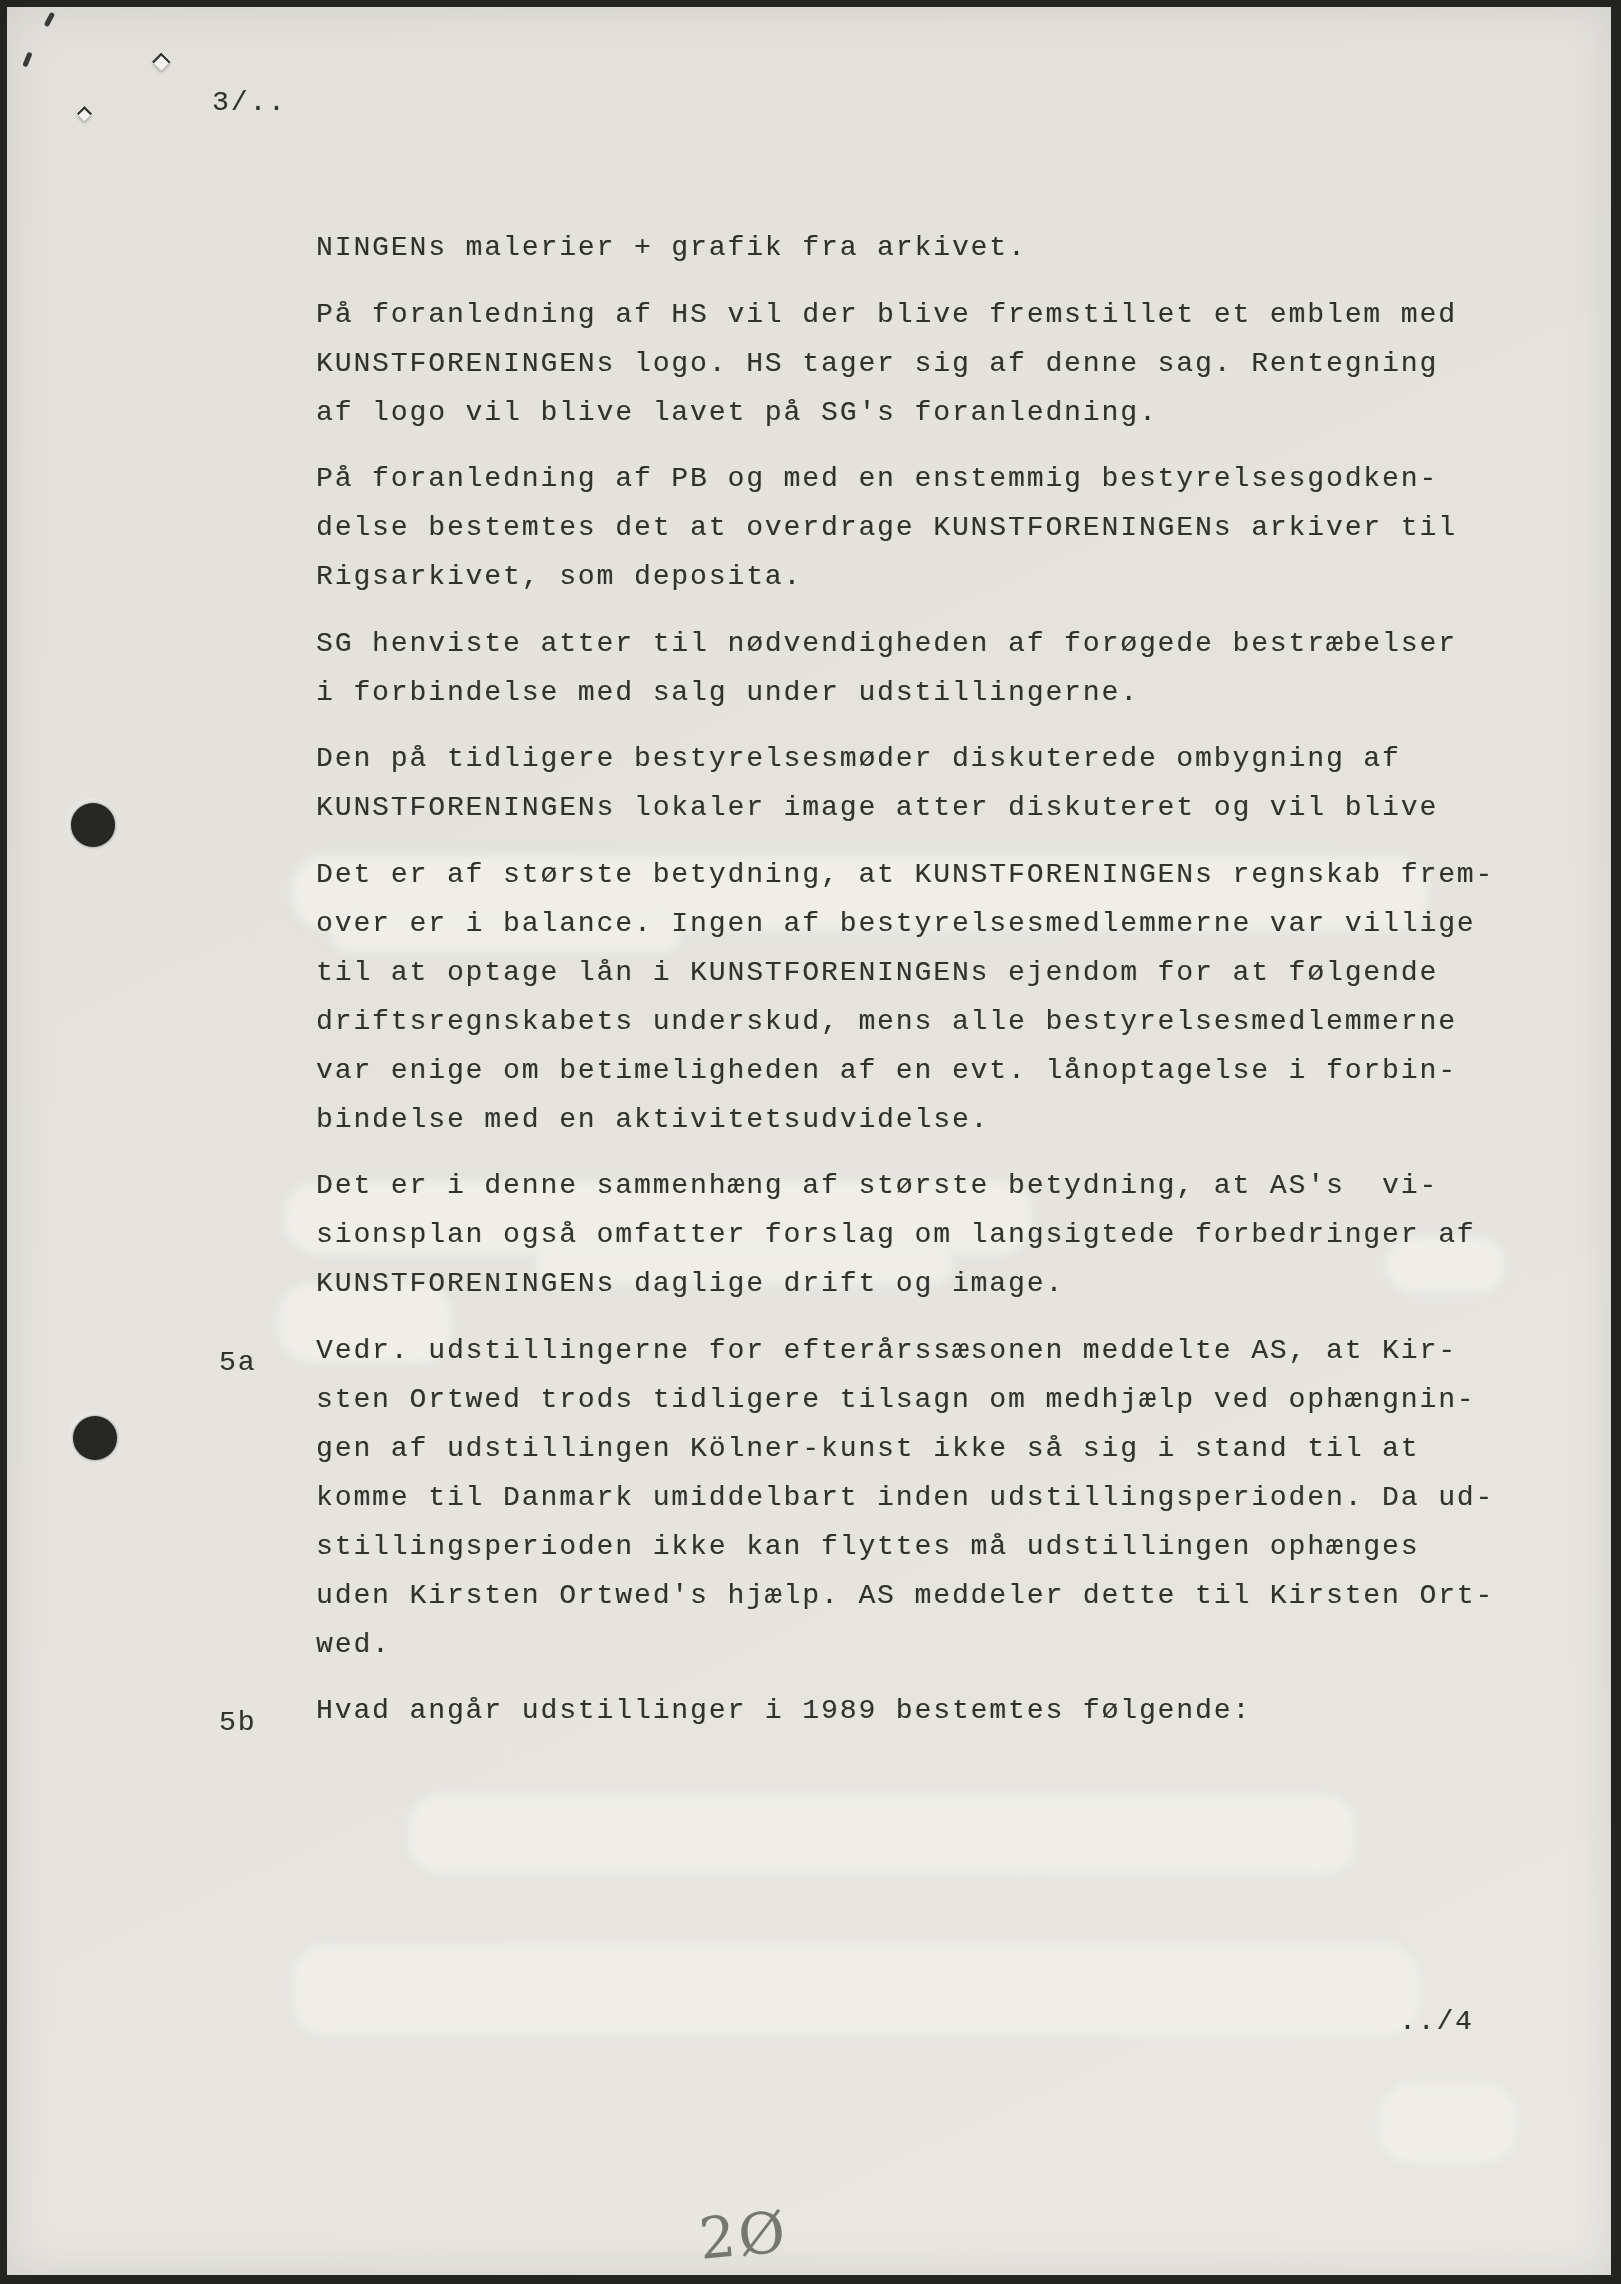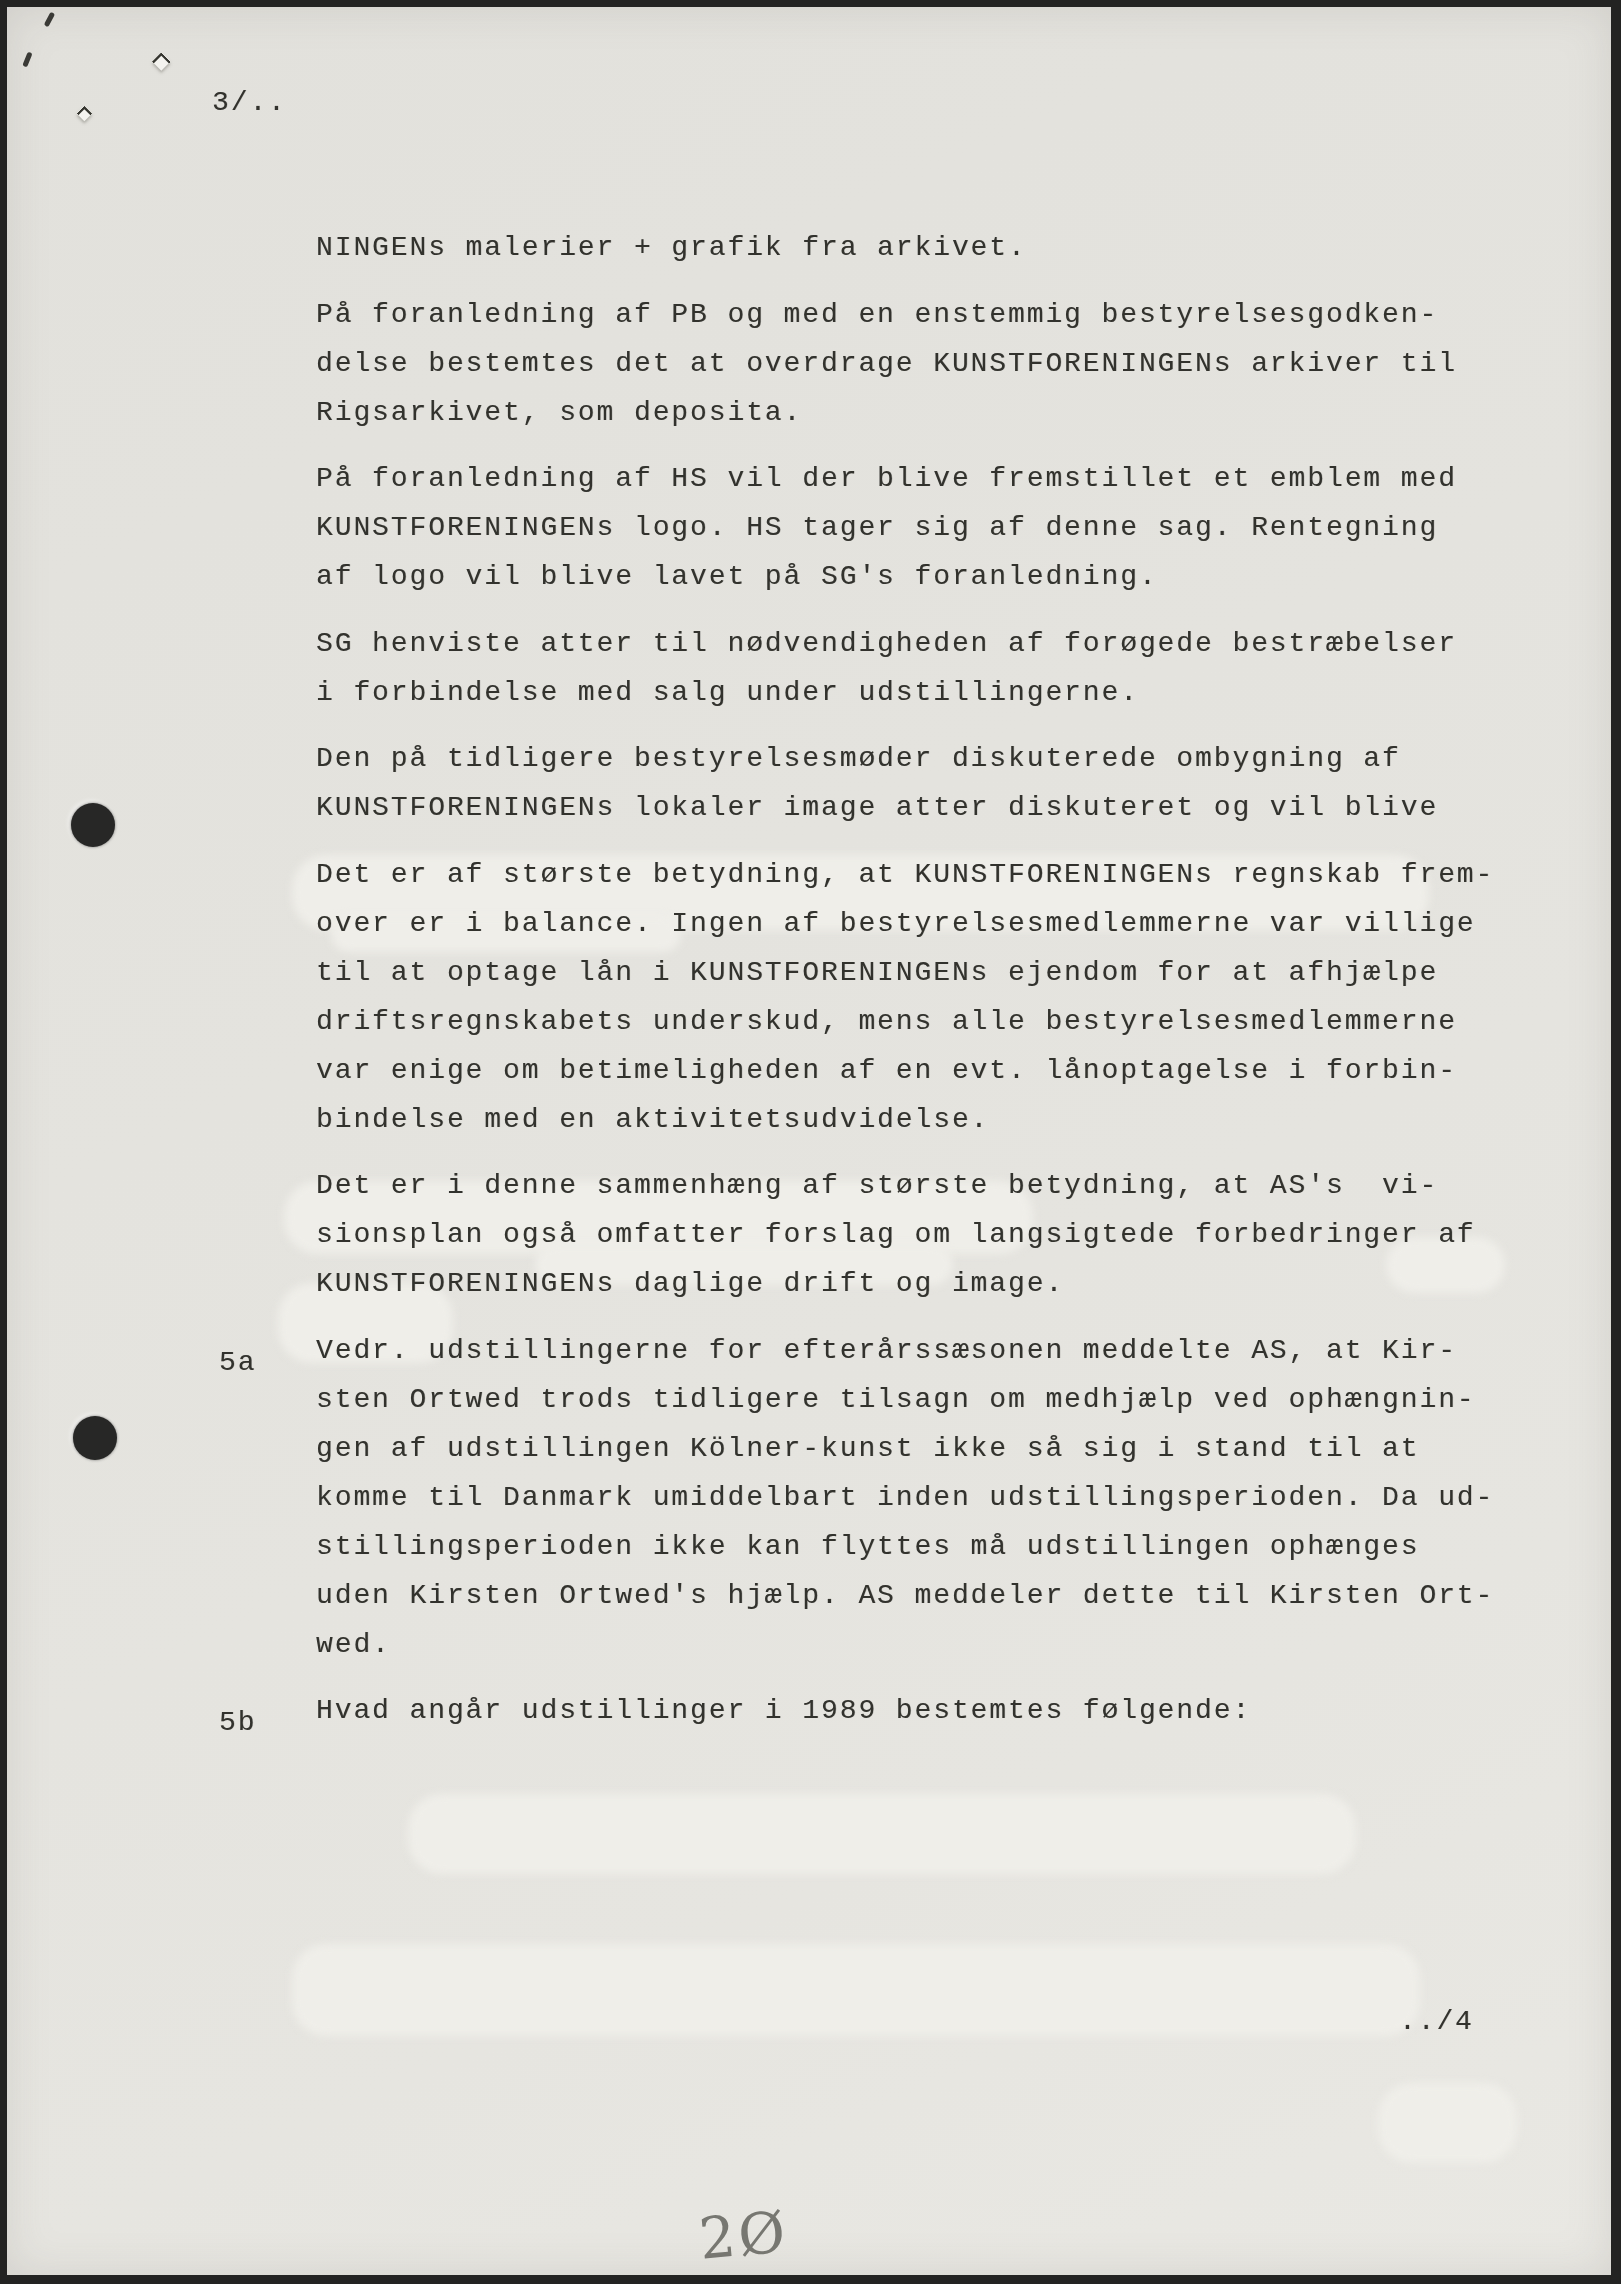--- a/index.html
+++ b/index.html
@@ -120,41 +120,41 @@
   <div class="patch patch-7"></div>
 
   <div id="page-header" class="typed">3/..</div>
 
   <div id="body-text" class="typed">
     <div id="paragraphs">
         <div class="para">
           <div class="line">NINGENs malerier + grafik fra arkivet.</div>
         </div>
         <div class="para">
+          <div class="line">På foranledning af HS vil der blive fremstillet et emblem med</div>
+          <div class="line">KUNSTFORENINGENs logo. HS tager sig af denne sag. Rentegning</div>
+          <div class="line">af logo vil blive lavet på SG's foranledning.</div>
+        </div>
+        <div class="para">
           <div class="line">På foranledning af PB og med en enstemmig bestyrelsesgodken-</div>
           <div class="line">delse bestemtes det at overdrage KUNSTFORENINGENs arkiver til</div>
           <div class="line">Rigsarkivet, som deposita.</div>
-        </div>
-        <div class="para">
-          <div class="line">På foranledning af HS vil der blive fremstillet et emblem med</div>
-          <div class="line">KUNSTFORENINGENs logo. HS tager sig af denne sag. Rentegning</div>
-          <div class="line">af logo vil blive lavet på SG's foranledning.</div>
         </div>
         <div class="para">
           <div class="line">SG henviste atter til nødvendigheden af forøgede bestræbelser</div>
           <div class="line">i forbindelse med salg under udstillingerne.</div>
         </div>
         <div class="para">
           <div class="line">Den på tidligere bestyrelsesmøder diskuterede ombygning af</div>
           <div class="line">KUNSTFORENINGENs lokaler image atter diskuteret og vil blive</div>
         </div>
         <div class="para">
           <div class="line">Det er af største betydning, at KUNSTFORENINGENs regnskab frem-</div>
           <div class="line">over er i balance. Ingen af bestyrelsesmedlemmerne var villige</div>
-          <div class="line">til at optage lån i KUNSTFORENINGENs ejendom for at afhjælpe</div>
+          <div class="line">til at optage lån i KUNSTFORENINGENs ejendom for at følgende</div>
           <div class="line">driftsregnskabets underskud, mens alle bestyrelsesmedlemmerne</div>
           <div class="line">var enige om betimeligheden af en evt. lånoptagelse i forbin-</div>
           <div class="line">bindelse med en aktivitetsudvidelse.</div>
         </div>
         <div class="para">
           <div class="line">Det er i denne sammenhæng af største betydning, at AS's  vi-</div>
           <div class="line">sionsplan også omfatter forslag om langsigtede forbedringer af</div>
           <div class="line">KUNSTFORENINGENs daglige drift og image.</div>
         </div>
         <div class="para">

